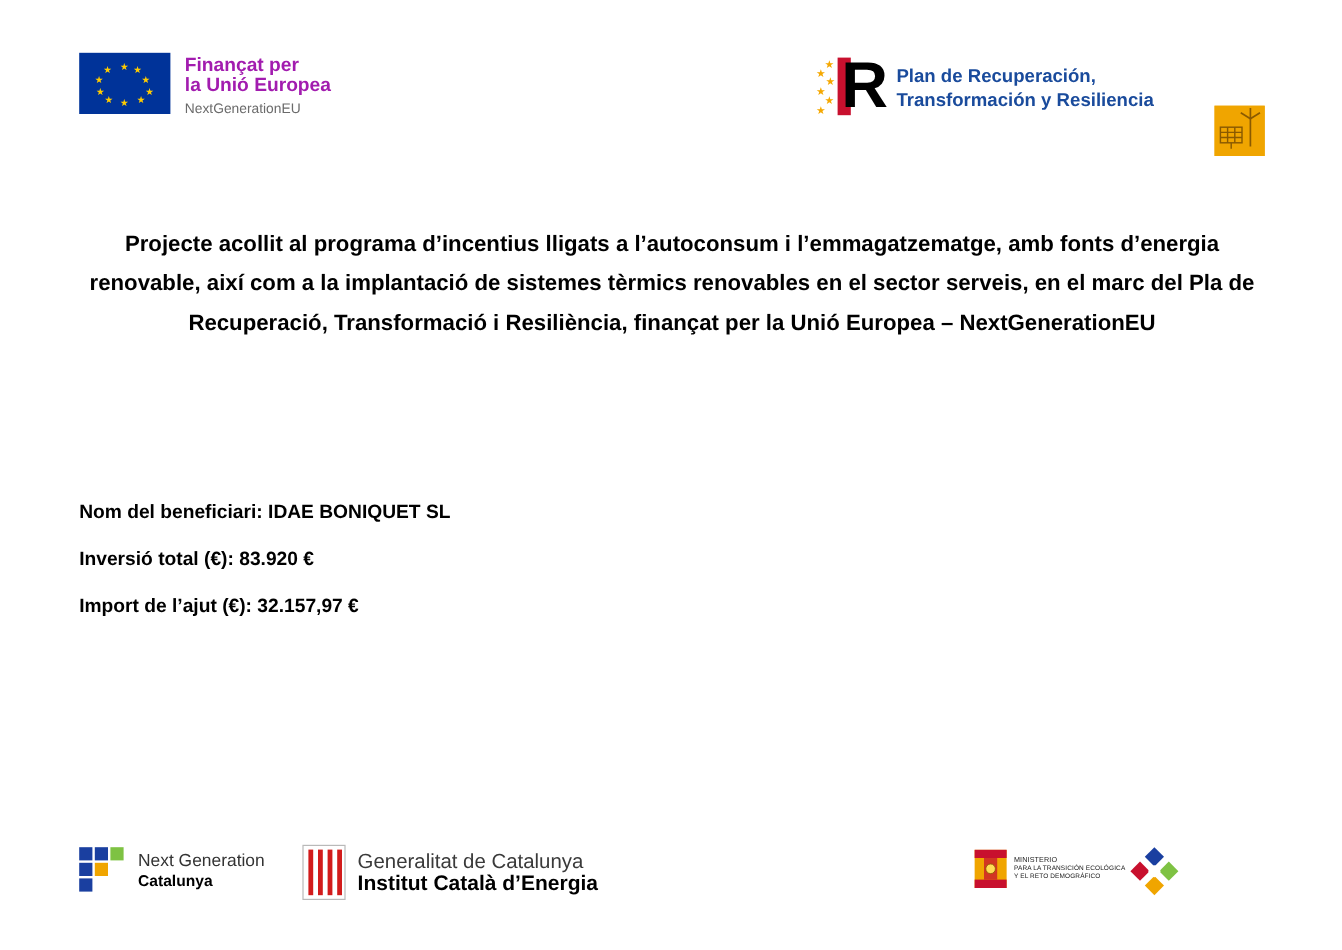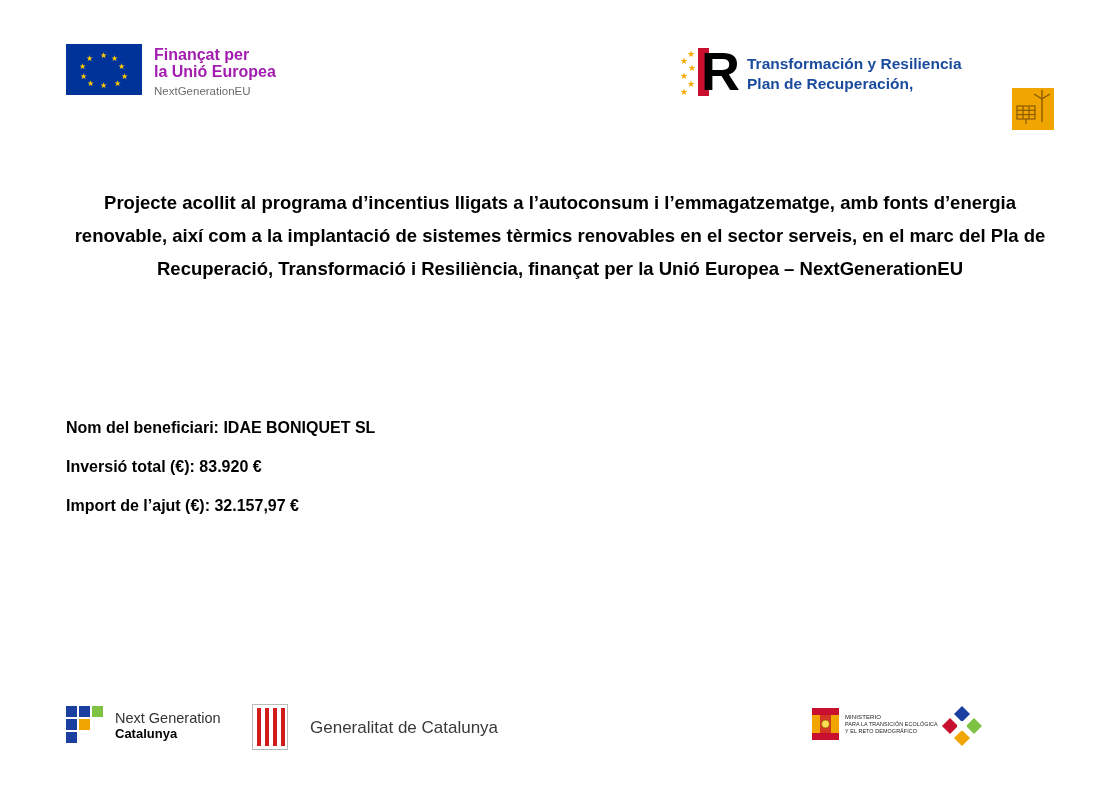--- a/index.html
+++ b/index.html
@@ -197,21 +197,20 @@
     color: #000;
   }
 
   
   .gen-block {
     position: absolute;
     left: 252px;
     top: 4px;
     display: flex;
     align-items: center;
-    gap: 12px;
   }
   .gen-mark {
     width: 34px;
     height: 44px;
     background: #fff;
     border: 1px solid #b9b9b9;
     position: relative;
     flex: 0 0 auto;
     overflow: hidden;
   }
@@ -319,22 +318,22 @@
         <span style="left:0px;top:7px;">★</span>
         <span style="left:8px;top:14px;">★</span>
         <span style="left:0px;top:22px;">★</span>
         <span style="left:7px;top:30px;">★</span>
         <span style="left:0px;top:38px;">★</span>
       </div>
       <div class="prtr-redbar"></div>
       <div class="prtr-r">R</div>
     </div>
     <div class="prtr-text">
+      <div>Plan de Recuperación,</div>
       <div>Transformación y Resiliencia</div>
-      <div>Plan de Recuperación,</div>
     </div>
   </div>
 
   <div class="wind-icon">
     <svg width="42" height="42" viewBox="0 0 42 42" aria-hidden="true">
       <rect x="0" y="0" width="42" height="42" fill="#f0a500"></rect>
       <g stroke="#8a5a00" stroke-width="1.4" fill="none">
         <line x1="30" y1="10" x2="30" y2="34"></line>
         <line x1="30" y1="11" x2="38" y2="6"></line>
         <line x1="30" y1="11" x2="22" y2="6"></line>
@@ -388,20 +387,21 @@
 
   <div class="gen-block">
     <div class="gen-mark">
       <i style="left:4px;"></i>
       <i style="left:12px;"></i>
       <i style="left:20px;"></i>
       <i style="left:28px;"></i>
     </div>
     <div class="gen-text">
       <div class="t1">Generalitat de Catalunya</div>
+      <div class="t2">Institut Català d’Energia</div>
     </div>
   </div>
 
   <div class="min-block">
     <div class="min-shield">
       <svg width="27" height="32" viewBox="0 0 27 32" aria-hidden="true">
         <rect x="0" y="0" width="27" height="32" fill="#f0a500"></rect>
         <rect x="0" y="0" width="27" height="7" fill="#c8102e"></rect>
         <rect x="0" y="25" width="27" height="7" fill="#c8102e"></rect>
         <rect x="8" y="7" width="11" height="18" fill="#c8102e" opacity="0.75"></rect>

